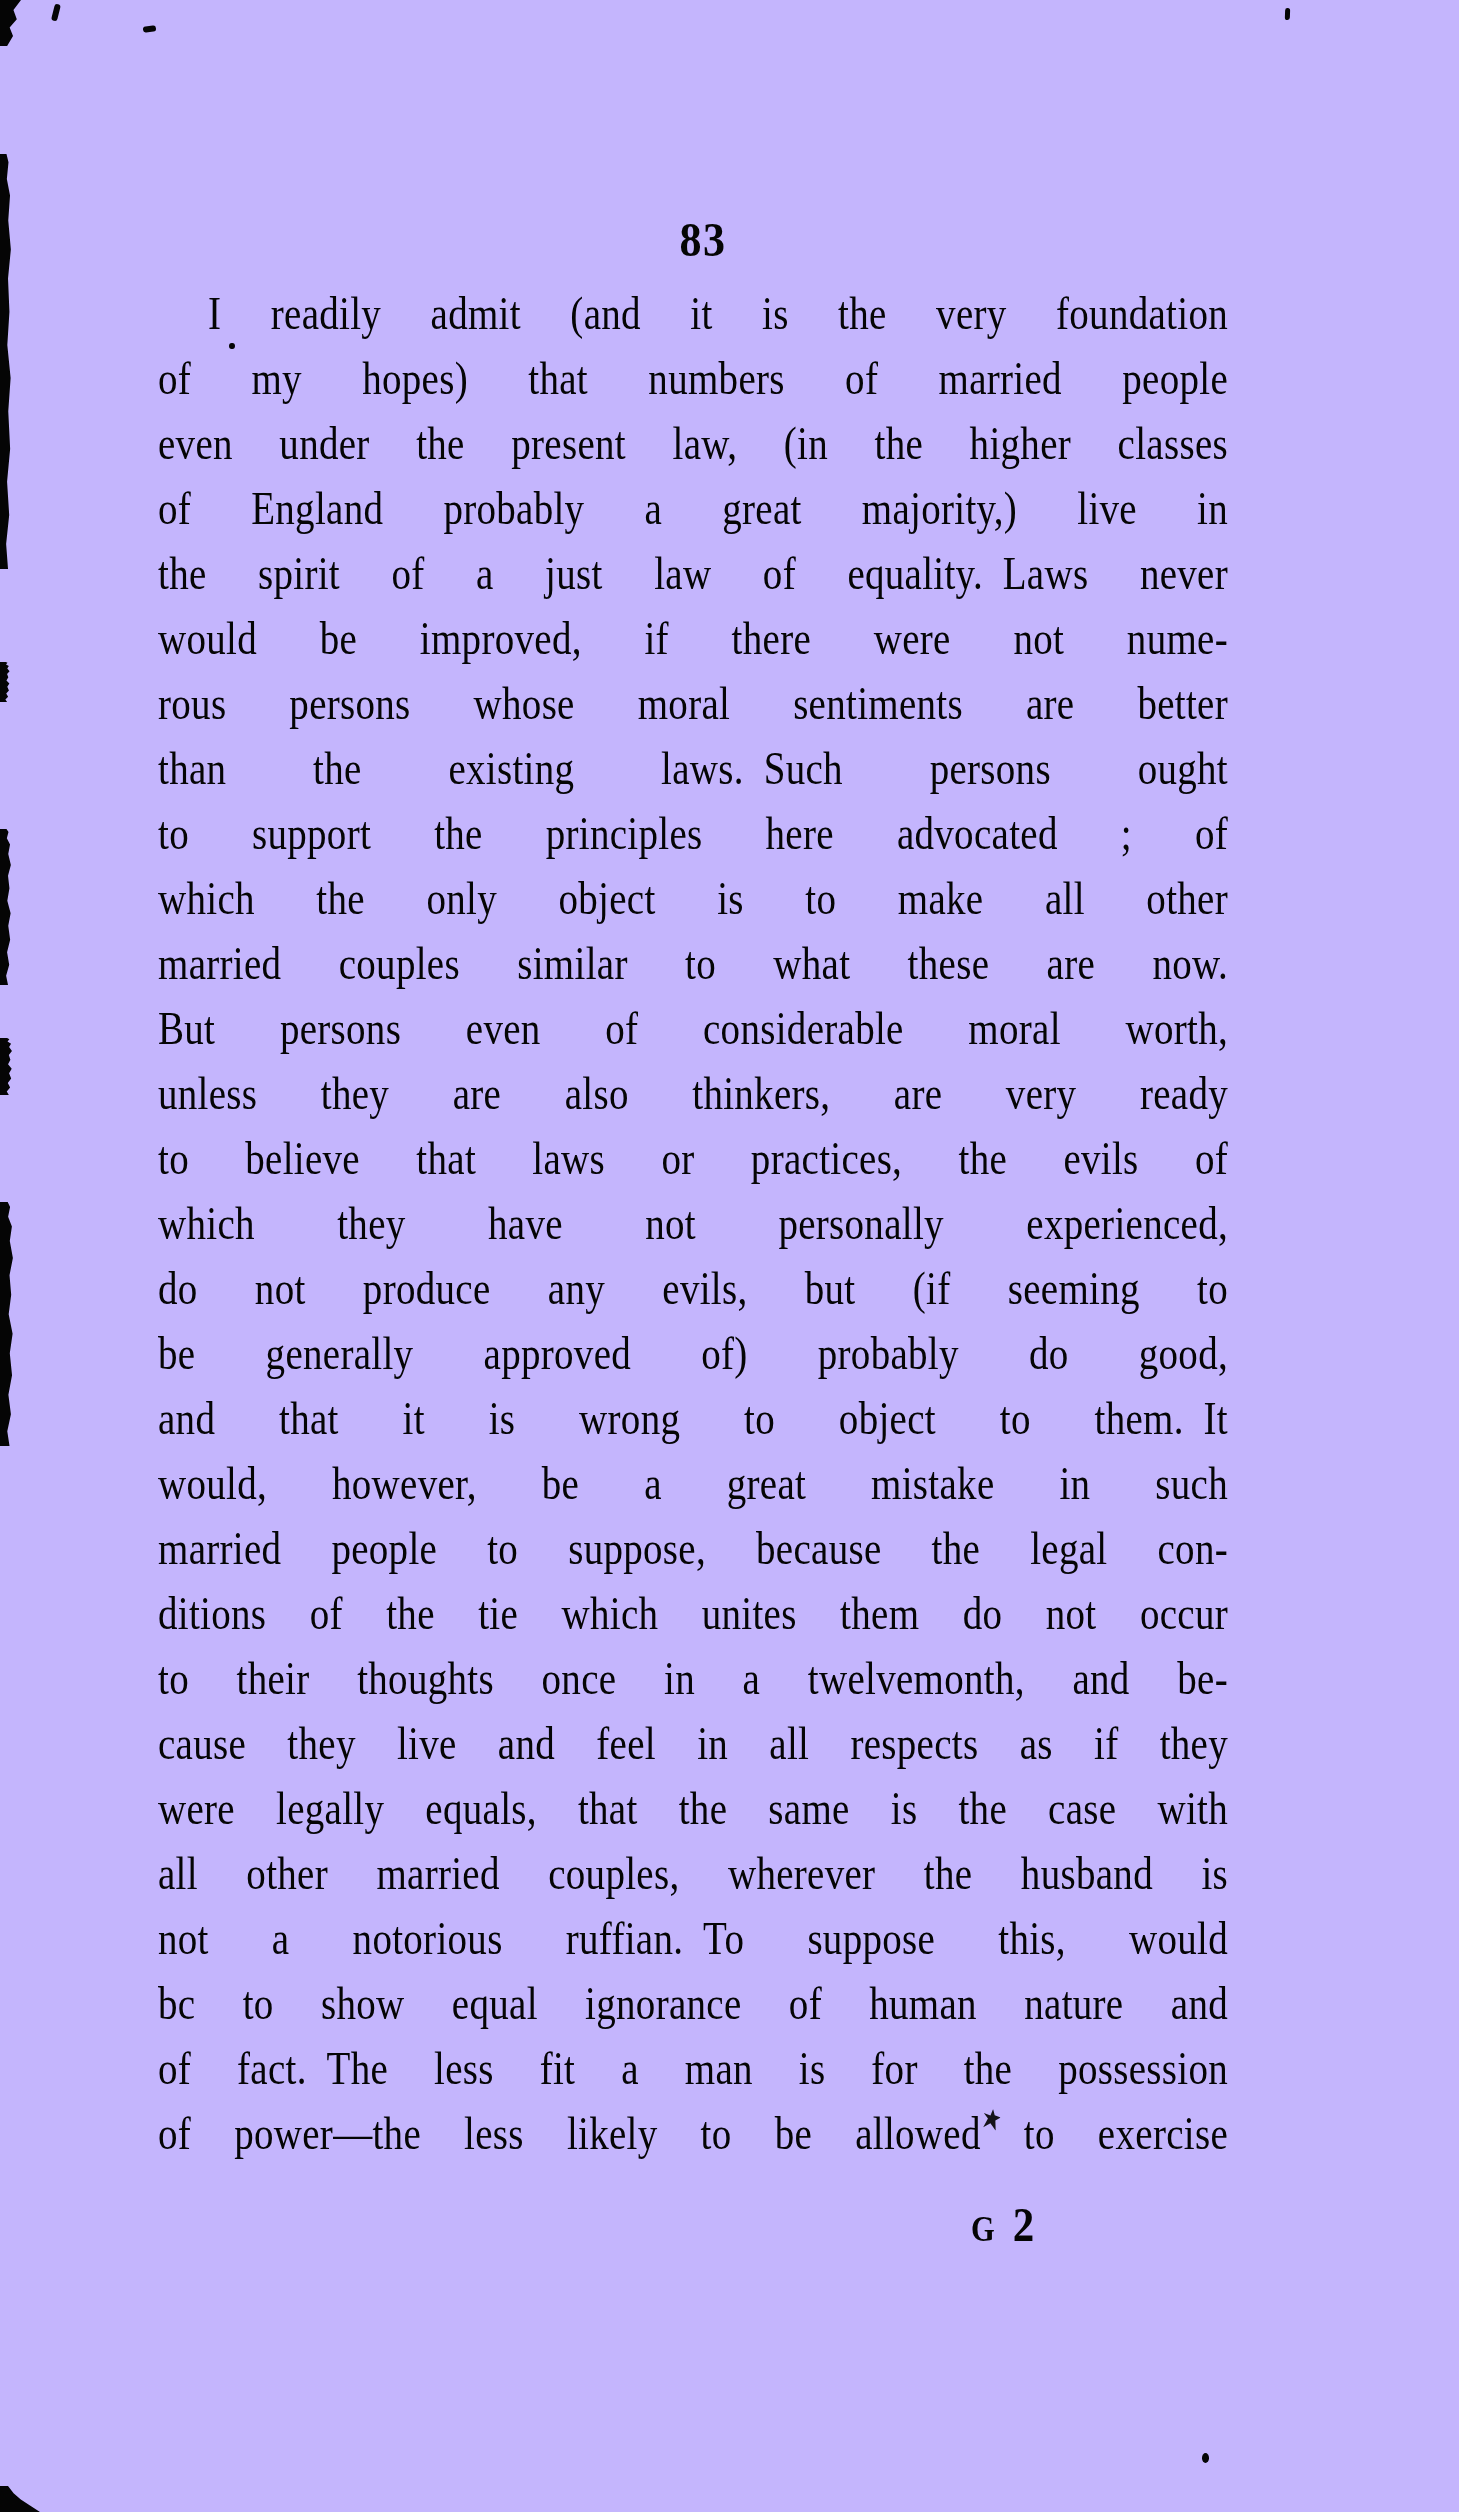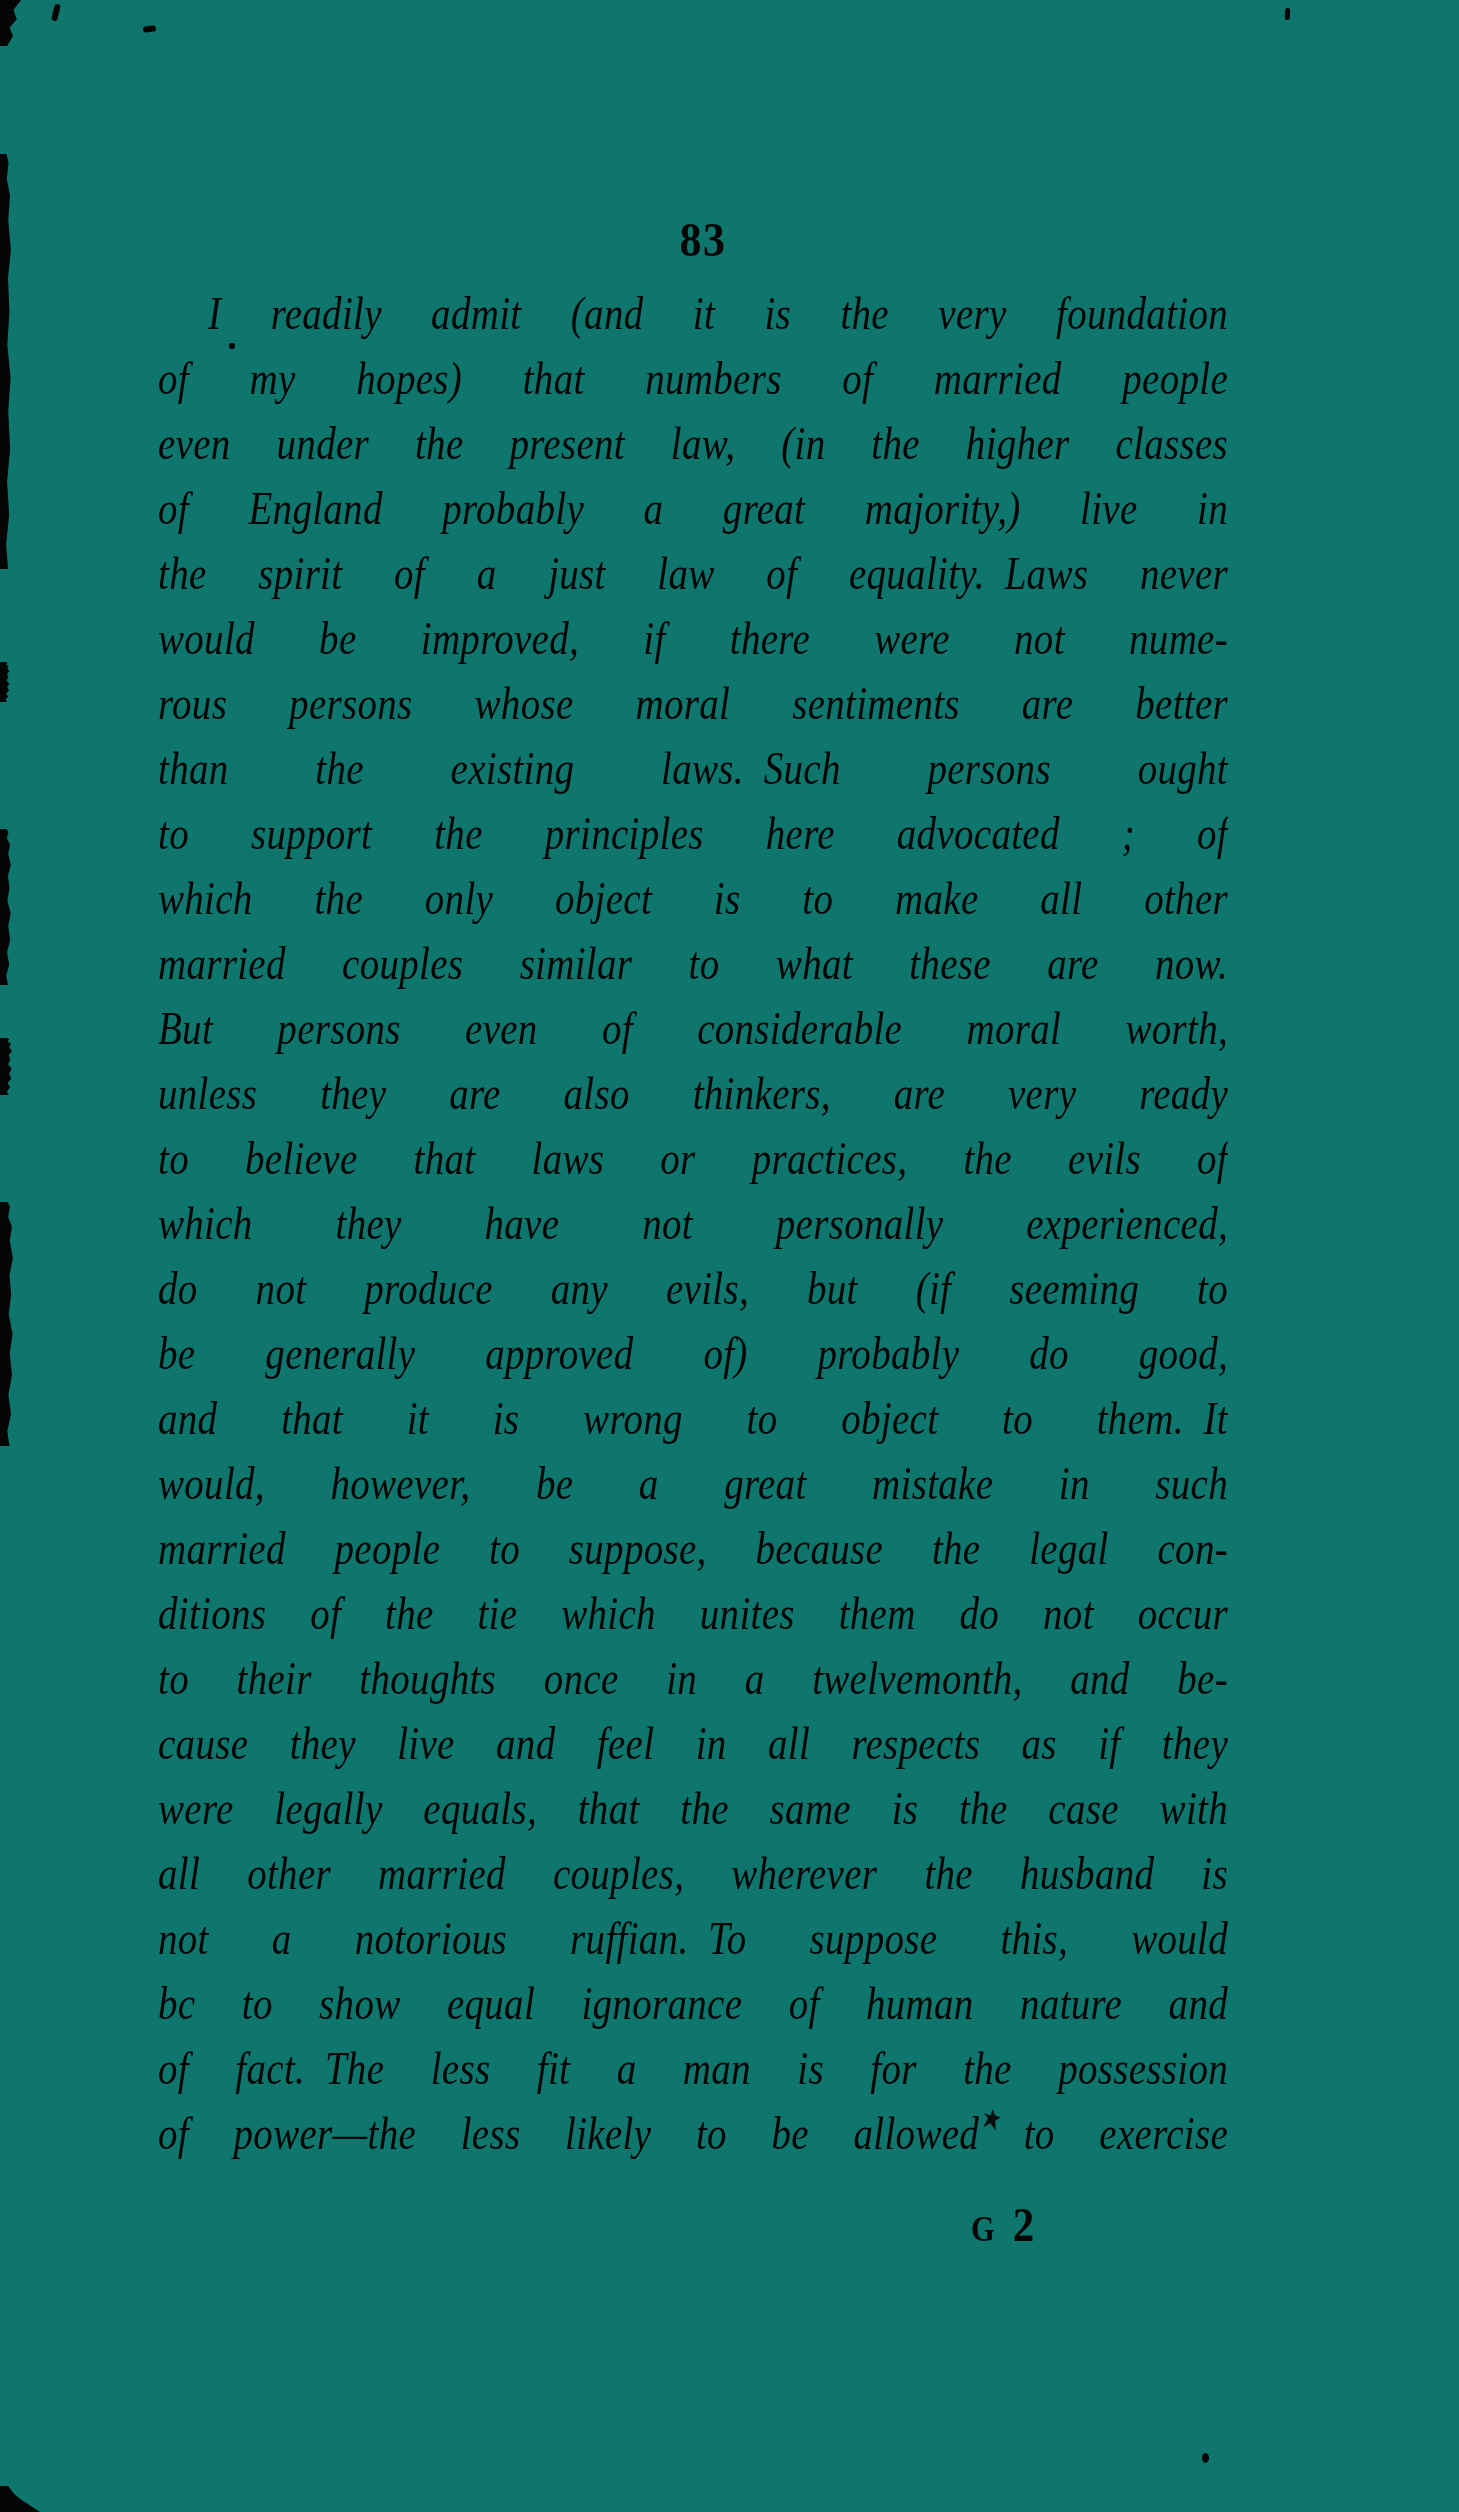--- a/index.html
+++ b/index.html
@@ -1,28 +1,28 @@
 <!DOCTYPE html>
 <html style="font-size:11px"><head>
 <meta charset="utf-8">
 <style>
   html,body{margin:0;padding:0;}
   body{
     width:1459px;height:2512px;position:relative;background:#ffffff;overflow:hidden;
     font-family:"Liberation Serif","DejaVu Serif",serif;color:#050505;
   }
-  .page{position:absolute;inset:0;background:#0f766e;}
+  .page{position:absolute;inset:0;background:#c4b5fd;}
   .page-number{
     position:absolute;left:644px;top:212px;width:118px;height:55px;
     font-size:44px;font-weight:bold;text-align:center;line-height:55px;
     transform:scaleY(1.12);letter-spacing:1.4px;
   }
   .body-text{
     position:absolute;left:158px;top:280px;width:1070px;
-    font-size:39px;line-height:65px;letter-spacing:0.3px;word-spacing:2.1px;font-style:italic;
+    font-size:39px;line-height:65px;letter-spacing:0.3px;word-spacing:2.1px;
   }
   .text-line{
     height:65px;overflow:hidden;
     text-align:justify;text-align-last:justify;
     transform:scaleY(1.20);transform-origin:50% 50%;
     white-space:normal;
   }
   .text-line.indented{padding-left:50px;}
   .signature{
     position:absolute;left:971px;top:2200px;height:55px;

